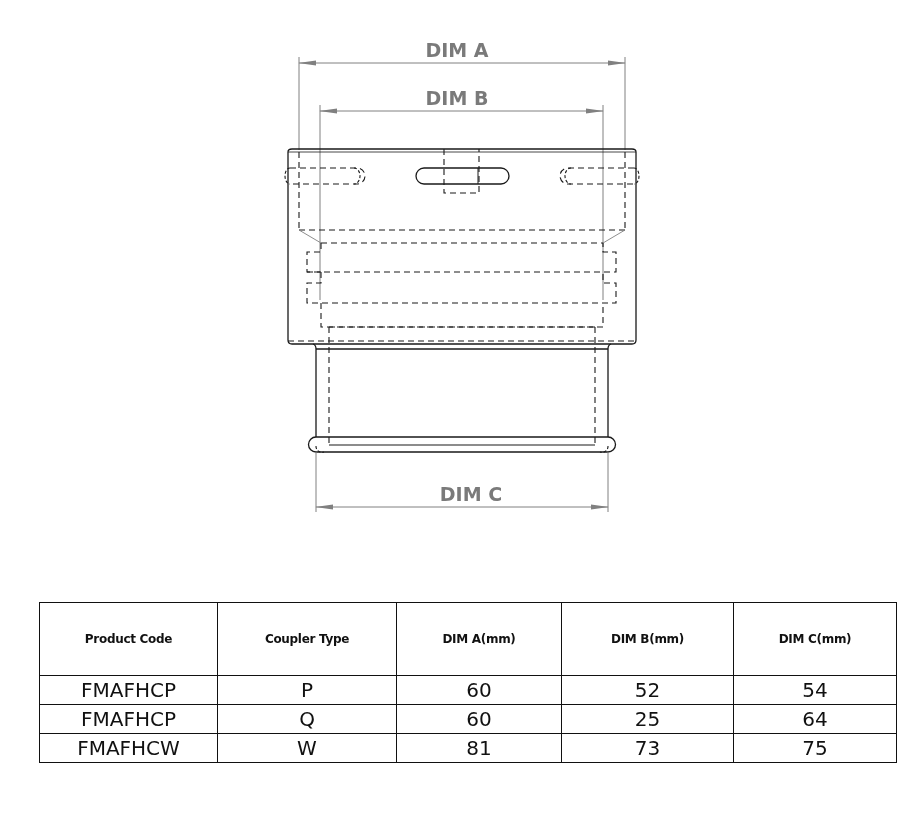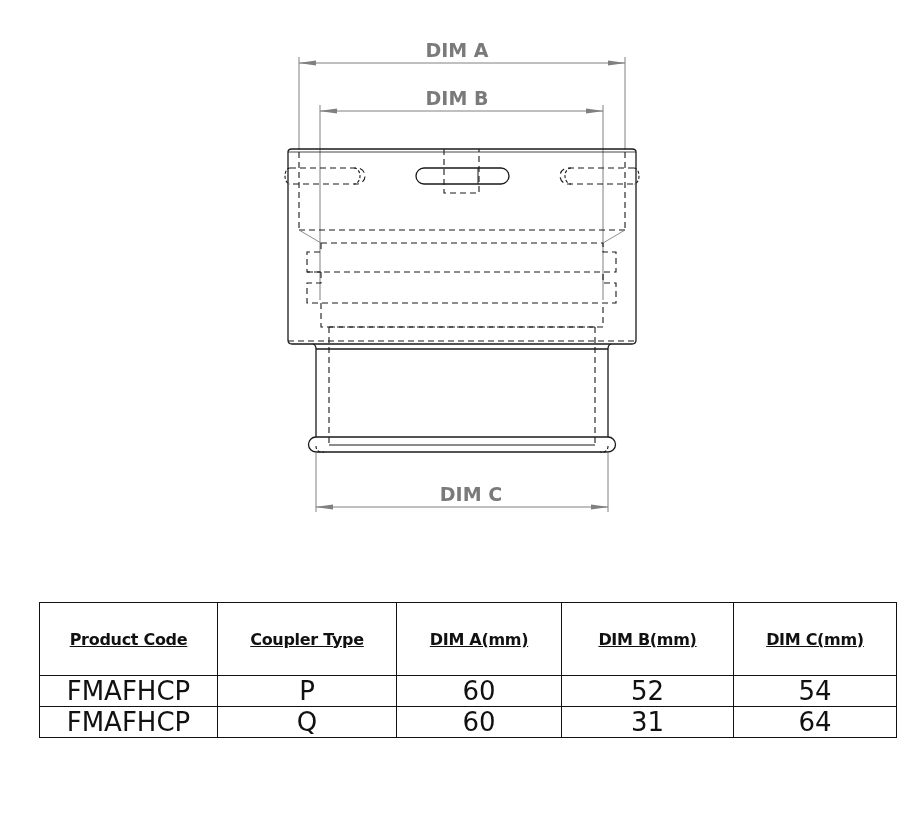--- a/index.html
+++ b/index.html
@@ -8,22 +8,22 @@
   .dim-label { font-family: "DejaVu Sans", sans-serif; font-weight: bold; font-size: 19px; fill: #7a7a7a; }
   #spec-table {
     position: absolute; left: 39px; top: 602px;
     border-collapse: collapse; table-layout: fixed;
     width: 857px;
   }
   #spec-table th, #spec-table td {
     border: 1.5px solid #111; text-align: center; color: #111;
     padding: 0; white-space: nowrap; overflow: hidden;
   }
-  #spec-table th { height: 72px; font-weight: bold; font-size: 16px; letter-spacing: -0.3px; text-decoration: underline; }
-  #spec-table td { height: 28px; font-size: 26px; font-weight: normal; }
+  #spec-table th { height: 72px; font-weight: bold; font-size: 12px; letter-spacing: -0.3px; }
+  #spec-table td { height: 28px; font-size: 20px; font-weight: normal; }
 </style>
 </head>
 <body>
 
 <svg id="drawing" width="921" height="560" viewBox="0 0 921 560" xmlns="http://www.w3.org/2000/svg">
   <defs>
     <marker id="arrow" markerWidth="18" markerHeight="8" refX="17" refY="4" orient="auto-start-reverse" markerUnits="userSpaceOnUse">
       <path d="M0,1.5 L18,4 L0,6.5 Z" fill="#808080"></path>
     </marker>
   </defs>
@@ -123,17 +123,24 @@
       <td>FMAFHCP</td>
       <td>P</td>
       <td>60</td>
       <td>52</td>
       <td>54</td>
     </tr>
     <tr>
       <td>FMAFHCP</td>
       <td>Q</td>
       <td>60</td>
-      <td>31</td>
+      <td>25</td>
       <td>64</td>
+    </tr>
+    <tr>
+      <td>FMAFHCW</td>
+      <td>W</td>
+      <td>81</td>
+      <td>73</td>
+      <td>75</td>
     </tr>
   </tbody>
 </table>
 
 </body></html>

